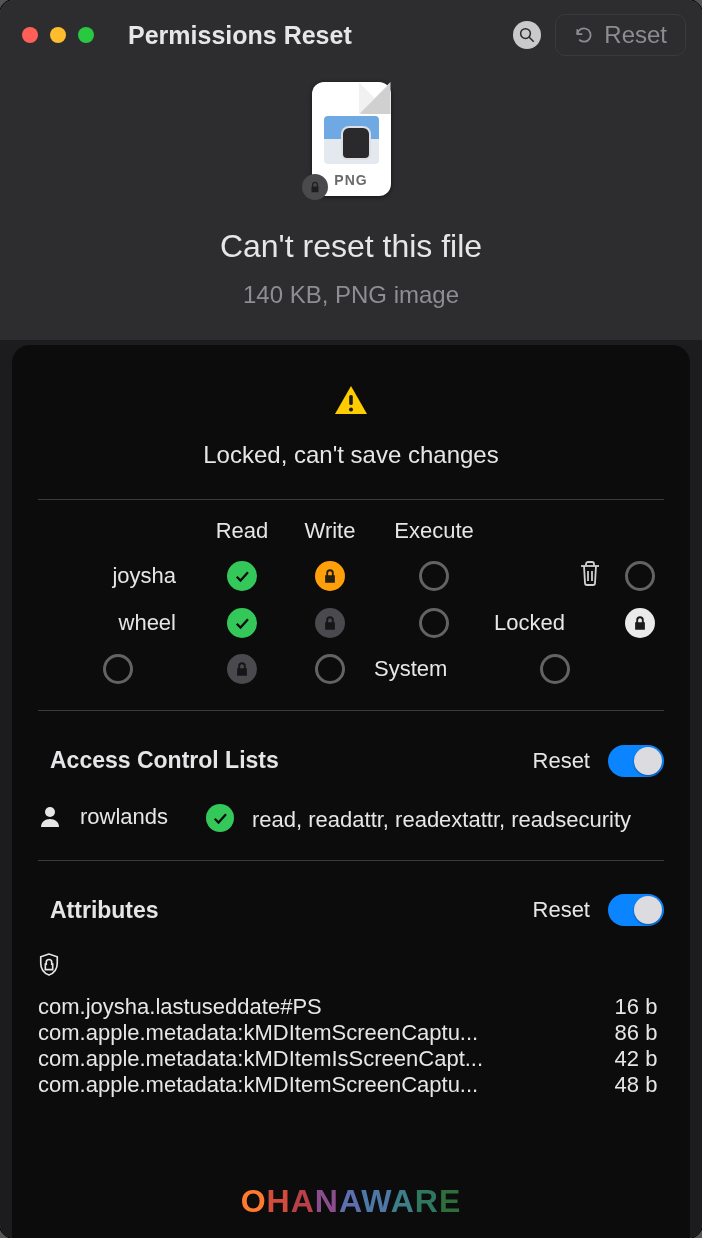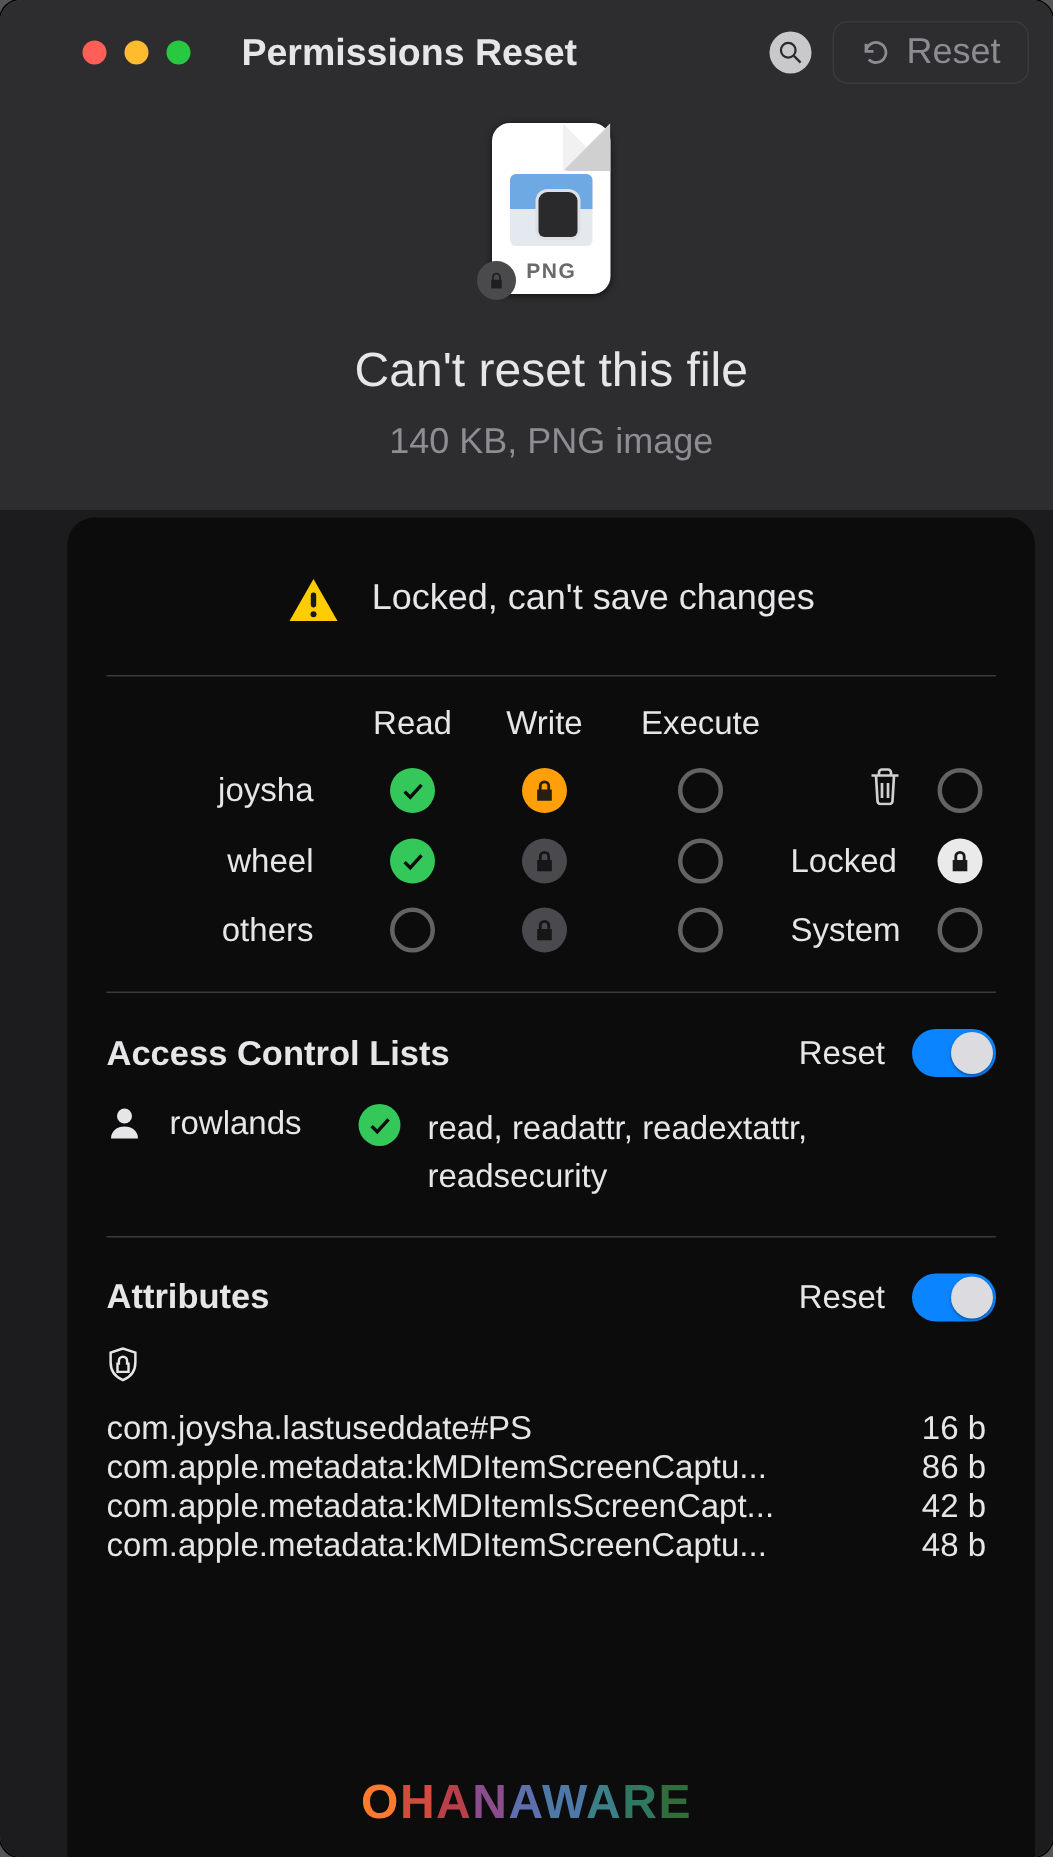--- a/index.html
+++ b/index.html
@@ -22,21 +22,21 @@
     font-family:-apple-system,BlinkMacSystemFont,"Helvetica Neue",Arial,sans-serif;
     color:var(--text);
   }
   .window{
     width:702px;height:1238px;
     background:linear-gradient(var(--win-bg-top) 0,var(--win-bg-top) 340px,var(--win-bg-bot) 340px,var(--win-bg-bot) 100%);
     border-radius:14px;
     overflow:hidden;
     position:relative;
     box-shadow:0 0 0 1px #000;
-    display:flex;flex-direction:column;padding-left:33px;
+    display:flex;flex-direction:column;
   }
   
   .titlebar{
     display:flex;align-items:center;gap:12px;
     padding:14px 16px 8px 22px;
   }
   .traffic-lights{display:flex;gap:12px;}
   .light{width:16px;height:16px;border-radius:50%;}
   .light.red{background:#ff5f57;}
   .light.yellow{background:#febc2e;}
@@ -99,22 +99,22 @@
   .hero-title{margin-top:32px;font-size:32px;font-weight:500;}
   .hero-sub{margin-top:16px;font-size:24px;color:var(--text-muted);}
   
   .panel{
     margin:2px 12px 0;background:var(--panel-bg);
     border-radius:18px 18px 0 0;flex:1;
     padding:28px 26px 0;display:flex;flex-direction:column;gap:0;
     overflow:hidden;
   }
   .warning{
-    display:flex;justify-content:center;gap:22px;
-    padding:12px 0 30px;border-bottom:1px solid var(--hairline);
+    display:flex;align-items:center;justify-content:center;gap:22px;
+    padding:12px 0 30px;border-bottom:1px solid var(--hairline);flex-direction:column;
   }
   .warning .warn-icon svg{width:34px;height:30px;}
   .warning .msg{font-size:24px;}
   
   .perm-area{padding:18px 0 26px;border-bottom:1px solid var(--hairline);}
   .perm-grid{
     display:grid;
     grid-template-columns:160px 88px 88px 120px 1fr 48px;
     row-gap:16px;align-items:center;
   }
@@ -137,21 +137,21 @@
   .circle.white-lock{background:#eaeaea;}
   .circle.white-lock svg{fill:#1a1a1a;}
   .flag-label{font-size:22px;text-align:left;padding-right:14px;}
   .trash svg{width:24px;height:26px;stroke:#d0d0d2;fill:none;stroke-width:1.8;}
   
   .section{padding:24px 0;border-bottom:1px solid var(--hairline);}
   .section:last-of-type{border-bottom:none;}
   .section-head{
     display:flex;align-items:center;gap:18px;
   }
-  .section-head h3{margin:0;font-size:23px;font-weight:700;flex:1;}
+  .section-head h3{margin:12px;font-size:23px;font-weight:700;flex:1;}
   .section-head .reset-label{font-size:22px;}
   .toggle{
     width:56px;height:32px;border-radius:16px;background:var(--blue);
     position:relative;cursor:pointer;
   }
   .toggle::after{
     content:"";position:absolute;right:2px;top:2px;width:28px;height:28px;border-radius:50%;
     background:#dcdce0;box-shadow:0 1px 2px rgba(0,0,0,.4);
   }
   
@@ -297,21 +297,20 @@
             <div class="circle empty"></div>
           </div>
           <div class="flag-label">Locked</div>
           <div class="c">
             <div class="circle white-lock">
               <svg viewBox="0 0 24 24">
                 <path d="M7 11V8a5 5 0 0 1 10 0v3h1.5v10h-13V11zm2.5 0h5V8a2.5 2.5 0 0 0-5 0z"></path>
               </svg>
             </div>
           </div>
-          <div class="rowlbl">others</div>
           <div class="c">
             <div class="circle empty"></div>
           </div>
           <div class="c">
             <div class="circle grey-lock">
               <svg viewBox="0 0 24 24">
                 <path d="M7 11V8a5 5 0 0 1 10 0v3h1.5v10h-13V11zm2.5 0h5V8a2.5 2.5 0 0 0-5 0z"></path>
               </svg>
             </div>
           </div>

